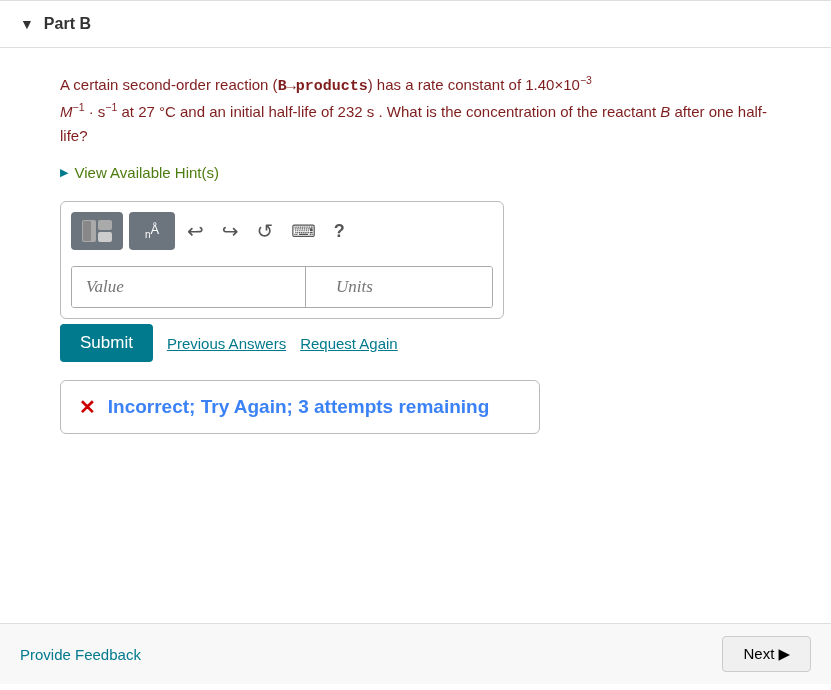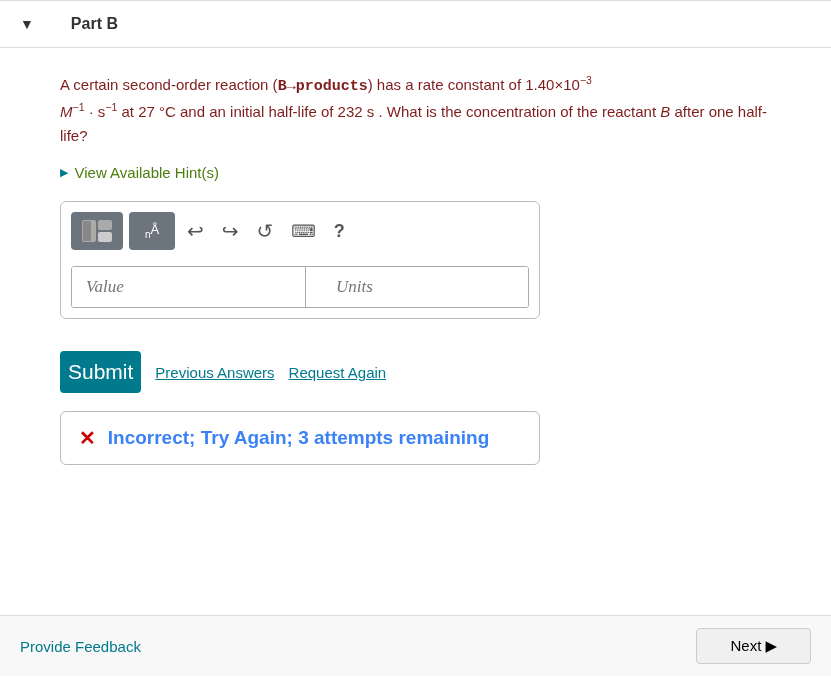--- a/index.html
+++ b/index.html
@@ -23,21 +23,20 @@
 
     .part-header .arrow {
       font-size: 14px;
       margin-right: 10px;
       color: #333;
     }
 
     .part-header .part-title {
       font-weight: bold;
       font-size: 16px;
-      margin-left: 27px;
     }
 
     .content-area {
       padding: 24px 60px 20px 60px;
     }
 
     .question-text {
       font-size: 15px;
       line-height: 1.6;
       margin-bottom: 16px;
@@ -64,23 +63,23 @@
       content: "▶";
       font-size: 11px;
       margin-right: 6px;
       color: #007a8c;
     }
 
     .answer-box {
       border: 1px solid #bbb;
       border-radius: 6px;
       padding: 10px;
-      width: 480px;
+      width: 444px;
       background: #fff;
-      margin-bottom: 32px;
+      margin-bottom: 5px;
     }
 
     .toolbar {
       display: flex;
       align-items: center;
       gap: 6px;
       margin-bottom: 10px;
       padding-bottom: 6px;
     }
 
@@ -165,22 +164,22 @@
       align-items: center;
       gap: 14px;
       margin-bottom: 18px;
     }
 
     .submit-btn {
       background: #007a8c;
       color: #fff;
       border: none;
       border-radius: 4px;
-      padding: 9px 8px;
-      font-size: 21px;
+      padding: 9px 20px;
+      font-size: 17px;
       cursor: pointer;
       font-weight: normal;
     }
 
     .action-link {
       color: #007a8c;
       text-decoration: underline;
       font-size: 15px;
       cursor: pointer;
       background: none;
@@ -206,21 +205,21 @@
     }
 
     .feedback-text {
       font-size: 19px;
       font-weight: bold;
       color: #3b82f6;
     }
 
     .bottom-bar {
       position: fixed;
-      bottom: 14px;
+      bottom: 6px;
       left: 0;
       width: 831px;
       background: #f8f8f8;
       border-top: 1px solid #ddd;
       padding: 12px 20px;
       display: flex;
       justify-content: space-between;
       align-items: center;
     }
 
@@ -228,21 +227,21 @@
       color: #007a8c;
       text-decoration: none;
       font-size: 15px;
       cursor: pointer;
     }
 
     .next-btn {
       background: #f0f0f0;
       border: 1px solid #ccc;
       border-radius: 4px;
-      padding: 8px 33px;
+      padding: 8px 20px;
       font-size: 15px;
       cursor: pointer;
       display: flex;
       align-items: center;
       gap: 6px;
     }
 
     sup { font-size: 0.7em; }
     sub { font-size: 0.7em; }
 

